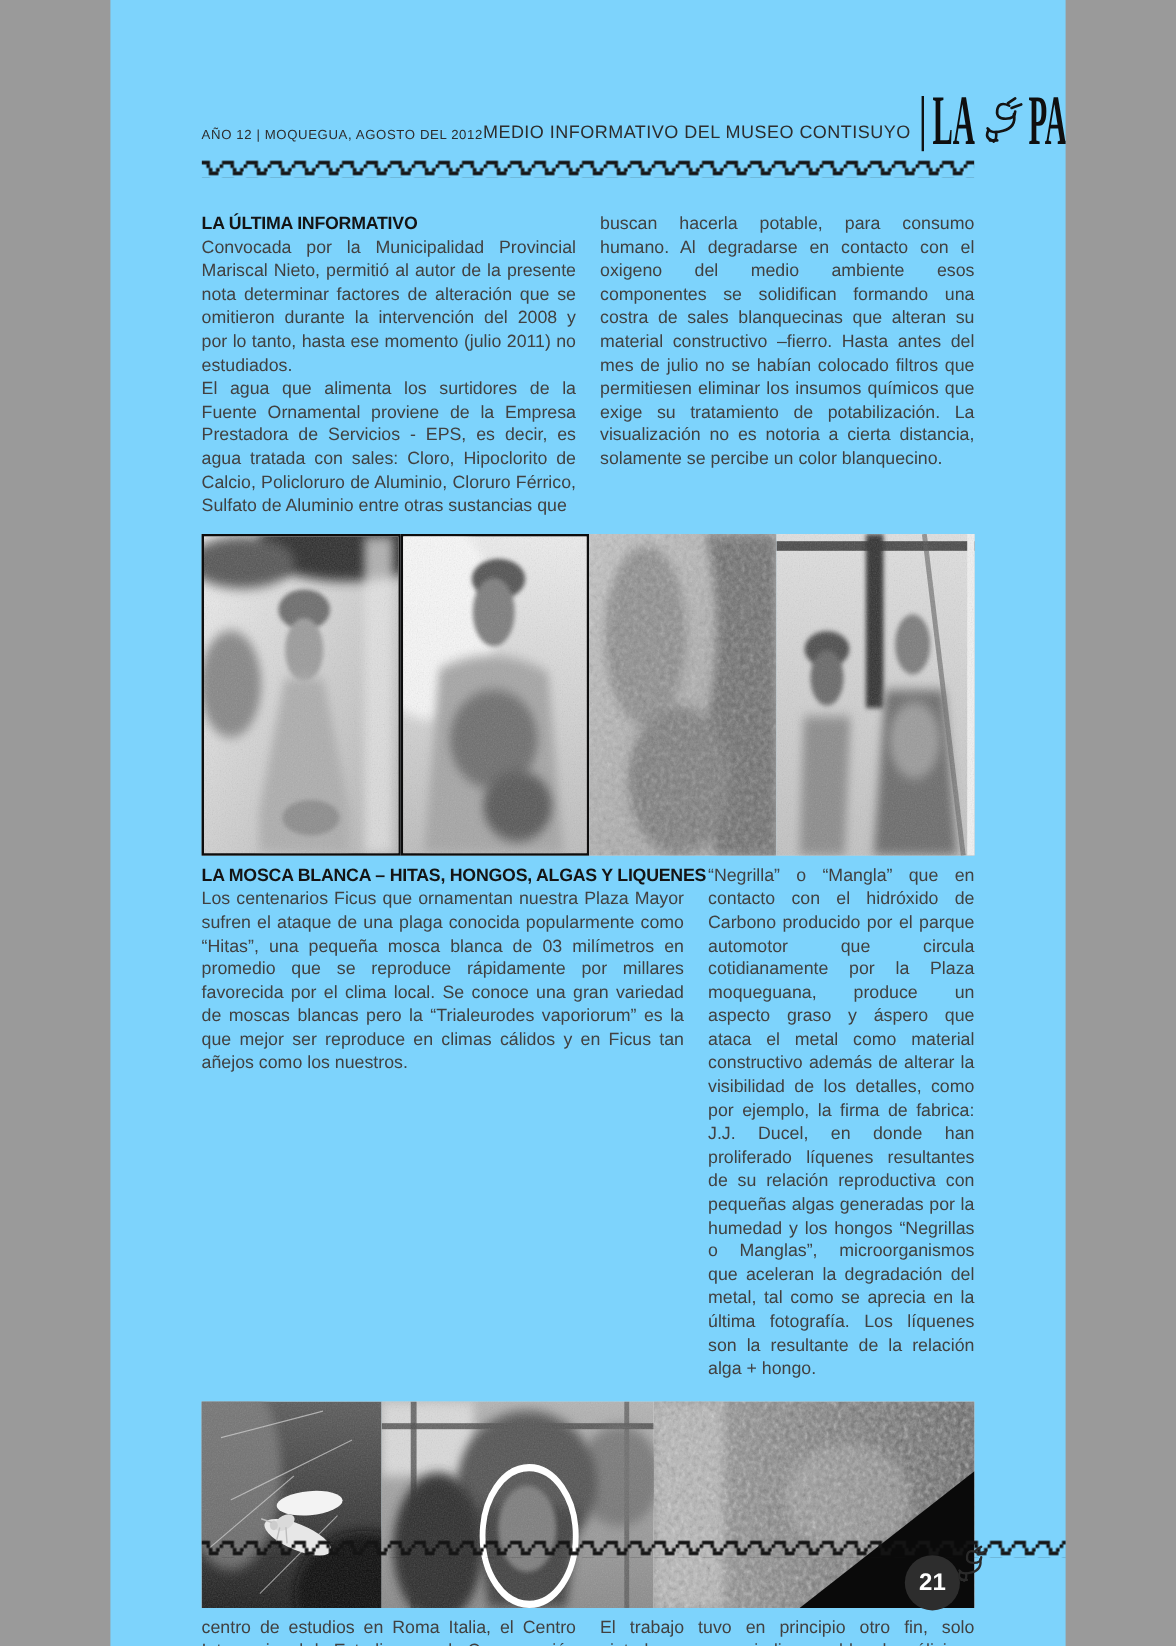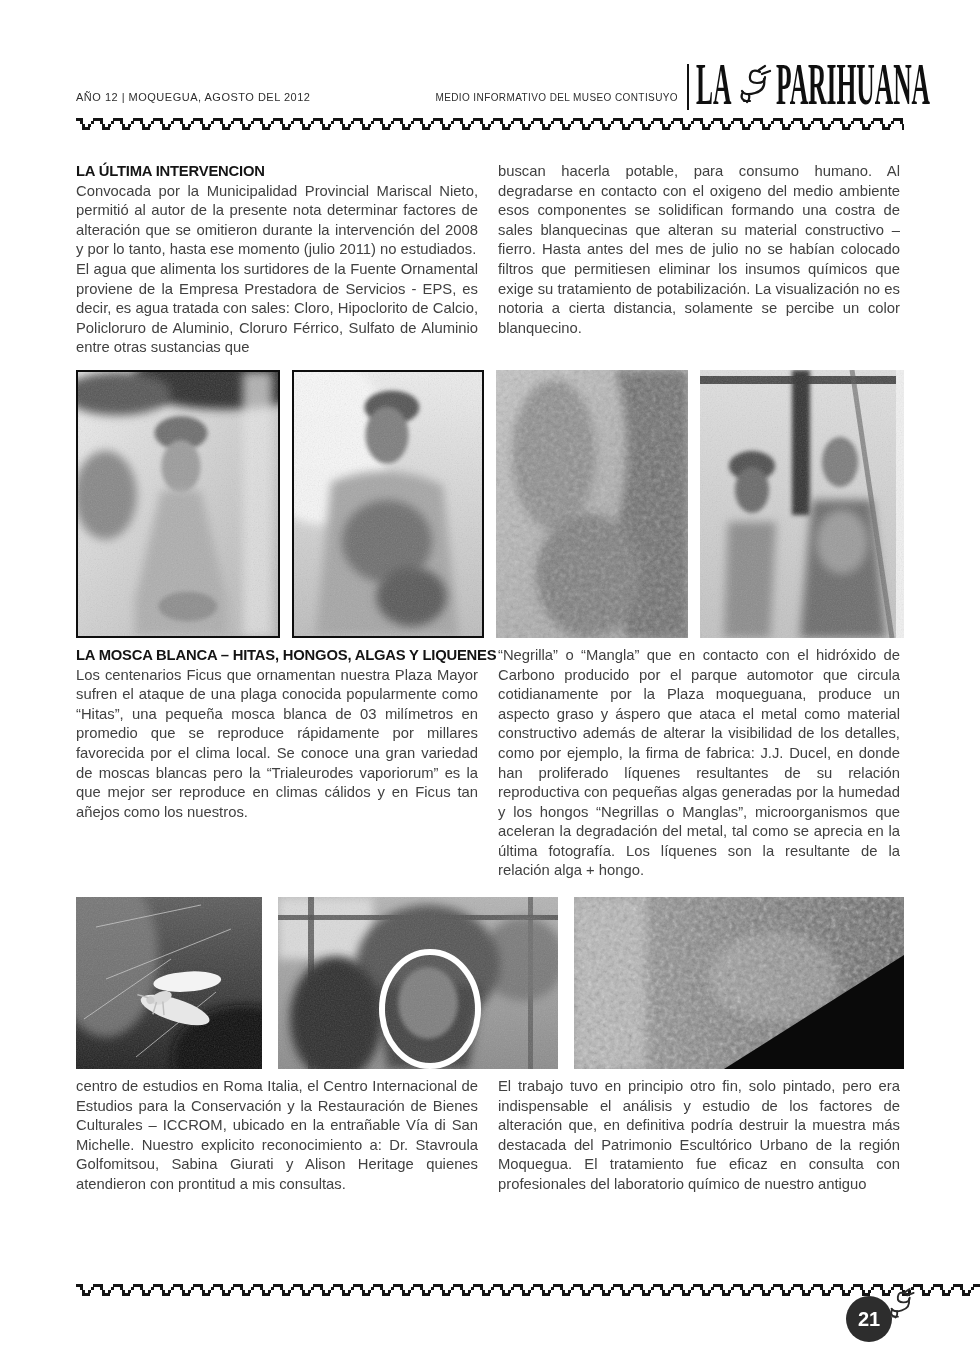--- a/index.html
+++ b/index.html
@@ -1,23 +1,23 @@
 <!DOCTYPE html>
 <html><head>
 <meta charset="utf-8">
 <style>
   html,body{margin:0;padding:0;background:#9a9a9a;}
-  .page{position:relative;width:980px;height:1372px;margin:0 auto;background:#ffffff;
-        box-sizing:border-box;padding:60px 76px 0 76px;overflow:hidden;
+  .page{position:relative;width:796px;height:1372px;margin:0 auto;background:#7dd3fc;
+        box-sizing:border-box;padding:76px 76px 0 76px;overflow:hidden;
         font-family:"Liberation Sans",sans-serif;color:#3e3e3e;}
   
   .header{display:flex;align-items:flex-end;height:50px;}
   .issue-line{font-size:11px;letter-spacing:.5px;color:#2d2d2d;padding-bottom:7px;white-space:nowrap;}
   .header .spacer{flex:1;}
-  .tagline{font-size:10px;letter-spacing:.4px;color:#2d2d2d;padding-bottom:7px;margin-right:9px;white-space:nowrap;}
+  .tagline{font-size:15px;letter-spacing:.4px;color:#2d2d2d;padding-bottom:7px;margin-right:9px;white-space:nowrap;}
   .mast-bar{width:2px;height:46px;background:#111;margin-right:7px;flex:0 0 auto;}
   .masthead{display:flex;align-items:flex-end;height:50px;}
   .mast-word{overflow:visible;white-space:nowrap;}
   .mast-word span{display:inline-block;font-family:"Liberation Serif",serif;font-weight:bold;
         font-size:58px;line-height:50px;color:#0f0f0f;transform:scale(0.44,1.02);
         transform-origin:left bottom;}
   .mast-la{width:38px;}
   .mast-name{width:128px;}
   .mast-bird{flex:0 0 auto;margin:0 3px 4px 1px;}
   
@@ -110,21 +110,21 @@
   </div>
 
   <svg class="band" preserveAspectRatio="none">
     <rect width="100%" height="100%" fill="url(#andean)"></rect>
   </svg>
 
   <main>
 
     <div class="cols">
       <div class="col">
-        <h2>LA ÚLTIMA INTERVENCION</h2>
+        <h2>LA ÚLTIMA INFORMATIVO</h2>
         <p>Convocada por la Municipalidad Provincial Mariscal Nieto, permitió al autor de la presente nota determinar factores de alteración que se omitieron durante la intervención del 2008 y por lo tanto, hasta ese momento (julio 2011) no estudiados.</p>
         <p>El agua que alimenta los surtidores de la Fuente Ornamental proviene de la Empresa Prestadora de Servicios - EPS, es decir, es agua tratada con sales: Cloro, Hipoclorito de Calcio, Policloruro de Aluminio, Cloruro Férrico, Sulfato de Aluminio entre otras sustancias que</p>
       </div>
       <div class="col">
         <p>buscan hacerla potable, para consumo humano. Al degradarse en contacto con el oxigeno del medio ambiente esos componentes se solidifican formando una costra de sales blanquecinas que alteran su material constructivo –fierro. Hasta antes del mes de julio no se habían colocado filtros que permitiesen eliminar los insumos químicos que exige su tratamiento de potabilización. La visualización no es notoria a cierta distancia, solamente se percibe un color blanquecino.</p>
       </div>
     </div>
 
     <div class="photo-row row1">
 

